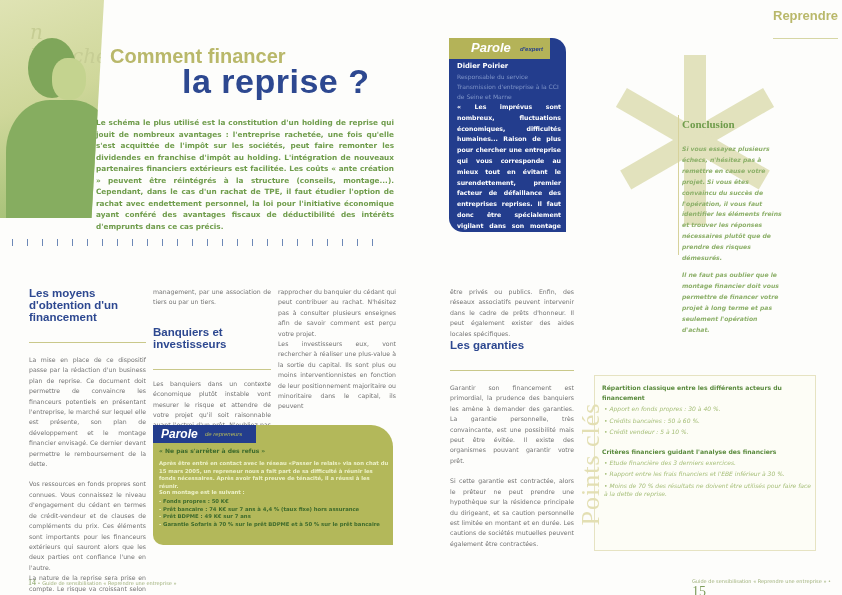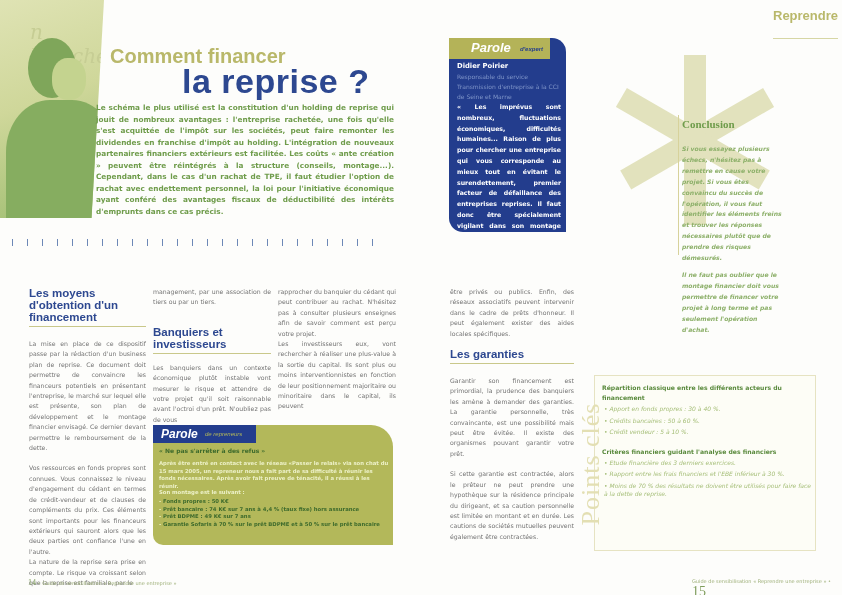--- a/index.html
+++ b/index.html
@@ -18,31 +18,31 @@
   .photo .blob-head { position: absolute; left: 28px; top: 38px; width: 48px; height: 60px; border-radius: 50%; background: #7fa65a; }
   .photo .blob-face { position: absolute; left: 52px; top: 58px; width: 34px; height: 42px; border-radius: 45%; background: #c4d38f; }
   .photo .blob-body { position: absolute; left: 6px; top: 100px; width: 110px; height: 130px; border-radius: 40% 40% 0 0; background: #86ad60; }
   .photo .bg-script { position: absolute; left: 30px; top: 20px; font-family: "DejaVu Serif", serif; font-style: italic; font-size: 20px; color: #c6cd94; }
 
   
   .title-small { left: 110px; top: 45px; font-family: "Liberation Sans", sans-serif; font-weight: bold; font-size: 20px; color: #b9b86a; }
   .title-big { left: 182px; top: 62px; font-family: "Liberation Sans", sans-serif; font-weight: bold; font-size: 34px; color: #2d4890; letter-spacing: 0.5px; }
 
   .intro {
-    left: 96px; top: 102px; width: 298px;
+    left: 96px; top: 117px; width: 298px;
     font-size: 7.3px; line-height: 11.5px; font-weight: bold; color: #6f9c4b;
     text-align: justify; text-align-last: left;
   }
 
   
   .ticks { left: 12px; top: 239px; width: 400px; height: 8px; display: flex; gap: 14px; }
   .ticks span { width: 1px; height: 7px; background: #6c88b6; display: inline-block; }
 
   
-  .sec-head { font-family: "Liberation Sans", sans-serif; font-weight: bold; color: #2d4890; font-size: 11.5px; line-height: 12px; border-bottom: 1px solid #c9c88a; padding-bottom: 3px; }
+  .sec-head { font-family: "Liberation Sans", sans-serif; font-weight: bold; color: #2d4890; font-size: 11.5px; line-height: 12px; border-bottom: 1px solid #c9c88a; padding-bottom: 19px; }
   .body-text { font-size: 6.2px; line-height: 10.4px; color: #747474; text-align: justify; }
 
   .col1 { left: 29px; top: 287px; width: 117px; }
   .col2 { left: 153px; top: 287px; width: 118px; }
   .col3 { left: 278px; top: 287px; width: 118px; }
   .col4 { left: 450px; top: 287px; width: 124px; }
 
   
   .expert {
     left: 449px; top: 38px; width: 117px; height: 194px;
@@ -182,21 +182,21 @@
   <p class="body-text" style="margin-top:9px">Les banquiers dans un contexte économique plutôt instable vont mesurer le risque et attendre de votre projet qu'il soit raisonnable avant l'octroi d'un prêt. N'oubliez pas de vous</p>
 </div>
 
 <div class="abs col3">
   <p class="body-text">rapprocher du banquier du cédant qui peut contribuer au rachat. N'hésitez pas à consulter plusieurs enseignes afin de savoir comment est perçu votre projet.</p>
   <p class="body-text">Les investisseurs eux, vont rechercher à réaliser une plus-value à la sortie du capital. Ils sont plus ou moins interventionnistes en fonction de leur positionnement majoritaire ou minoritaire dans le capital, ils peuvent</p>
 </div>
 
 <div class="abs col4">
   <p class="body-text">être privés ou publics. Enfin, des réseaux associatifs peuvent intervenir dans le cadre de prêts d'honneur. Il peut également exister des aides locales spécifiques.</p>
-  <div class="sec-head" style="margin-top:9px">Les garanties</div>
+  <div class="sec-head" style="">Les garanties</div>
   <p class="body-text" style="margin-top:12px">Garantir son financement est primordial, la prudence des banquiers les amène à demander des garanties. La garantie personnelle, très convaincante, est une possibilité mais peut être évitée. Il existe des organismes pouvant garantir votre prêt.</p>
   <p class="body-text" style="margin-top:10px">Si cette garantie est contractée, alors le prêteur ne peut prendre une hypothèque sur la résidence principale du dirigeant, et sa caution personnelle est limitée en montant et en durée. Les cautions de sociétés mutuelles peuvent également être contractées.</p>
 </div>
 
 <div class="abs repreneurs">
   <div class="tab">
     <span class="p">Parole</span>
     <span class="s">de repreneurs</span>
   </div>
   <div class="q">« Ne pas s'arrêter à des refus »</div>

